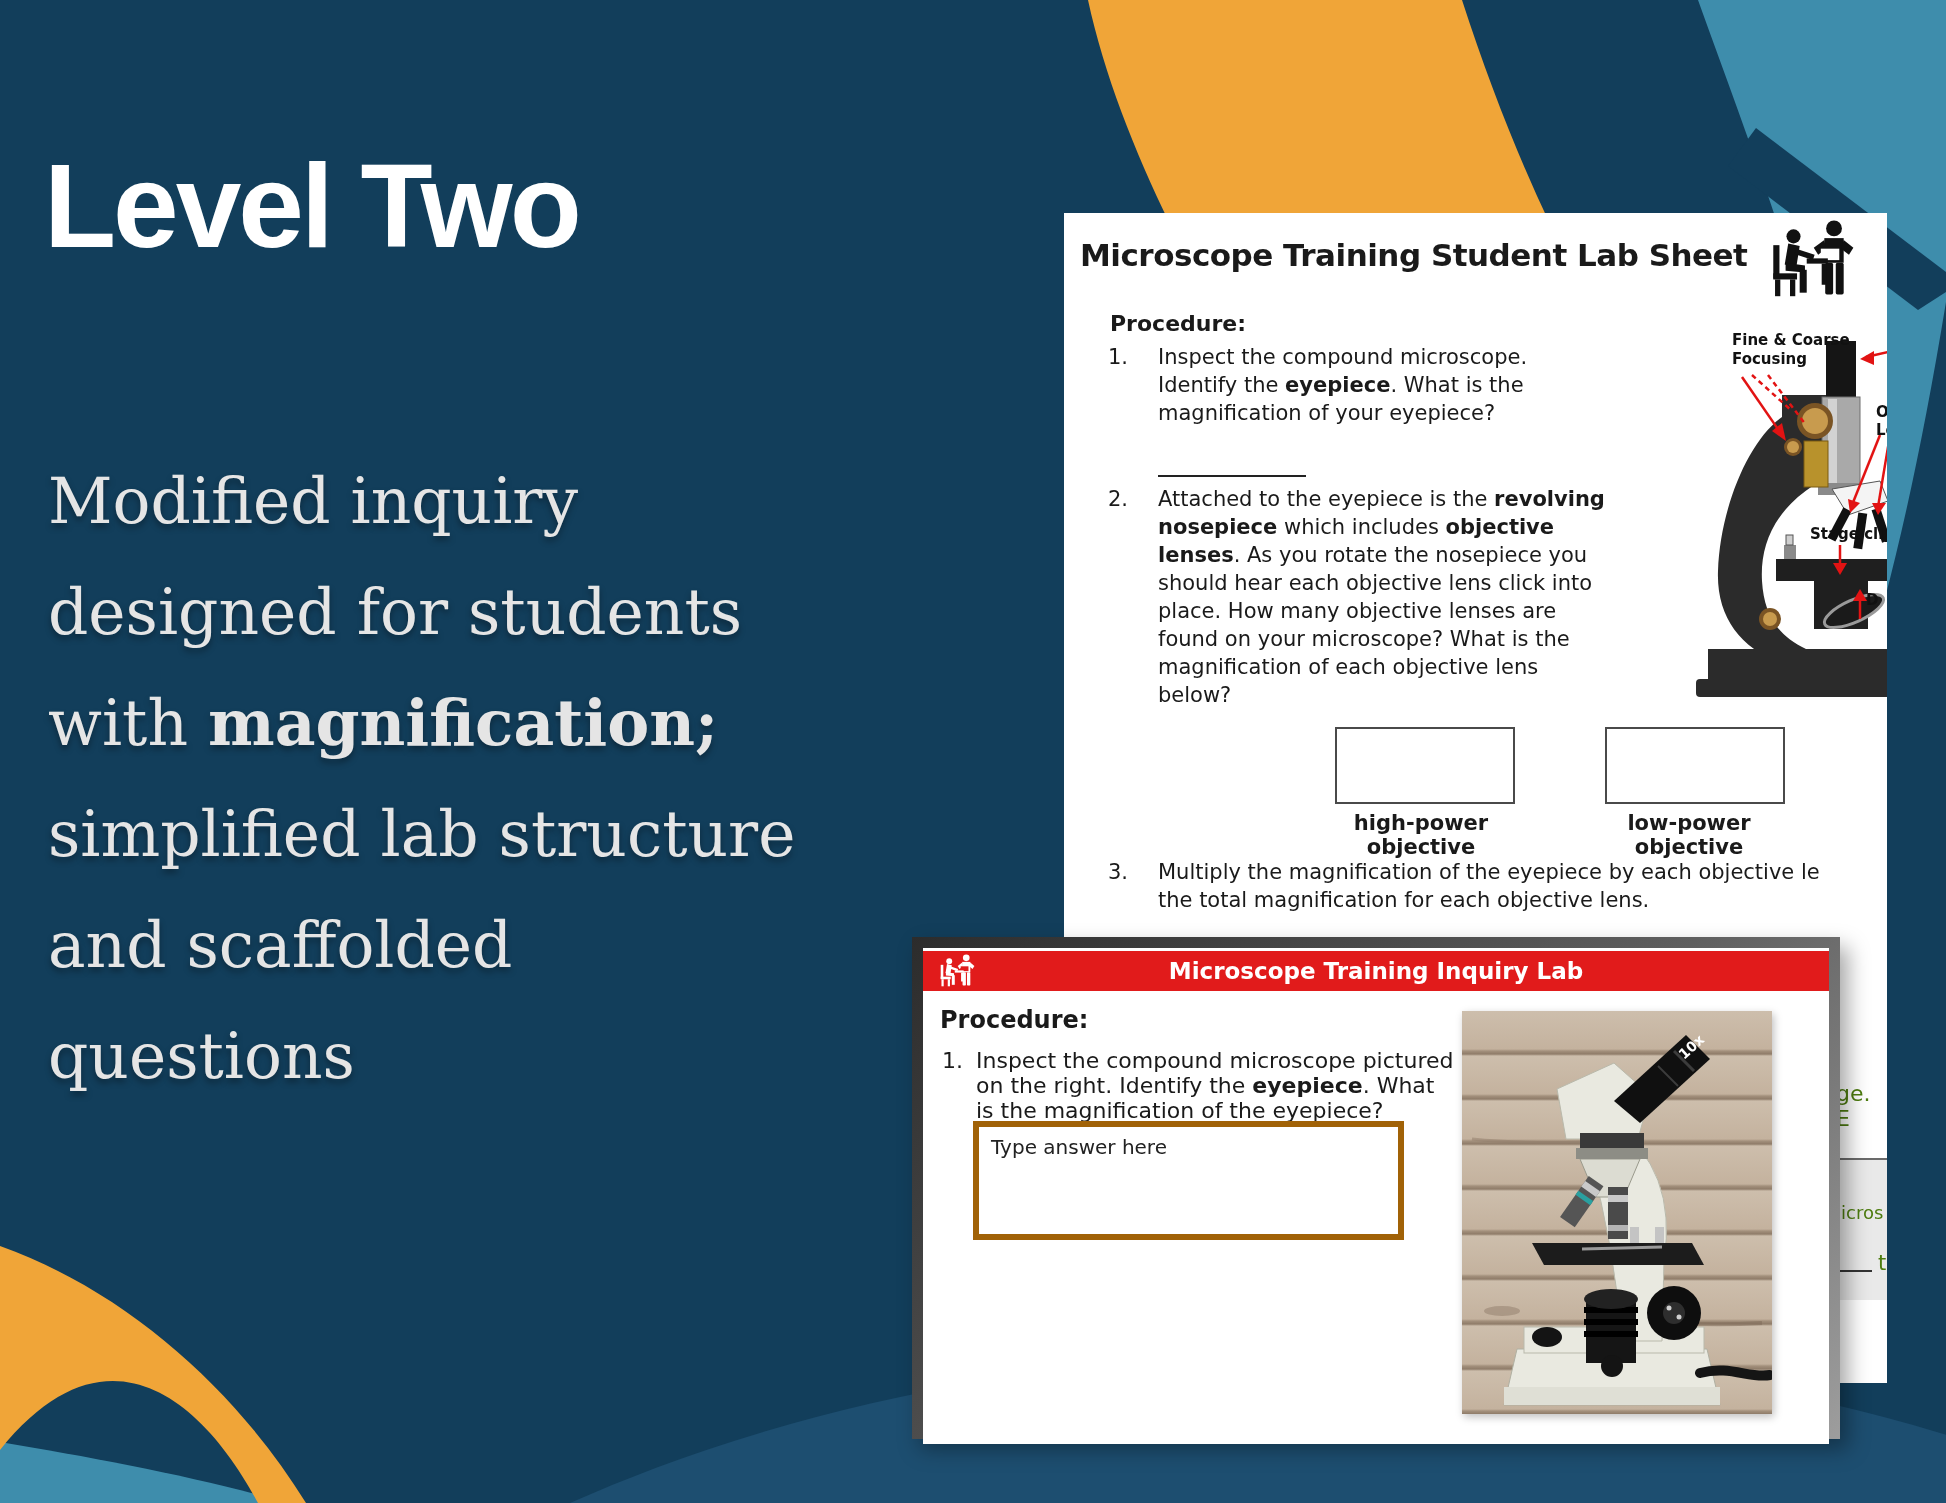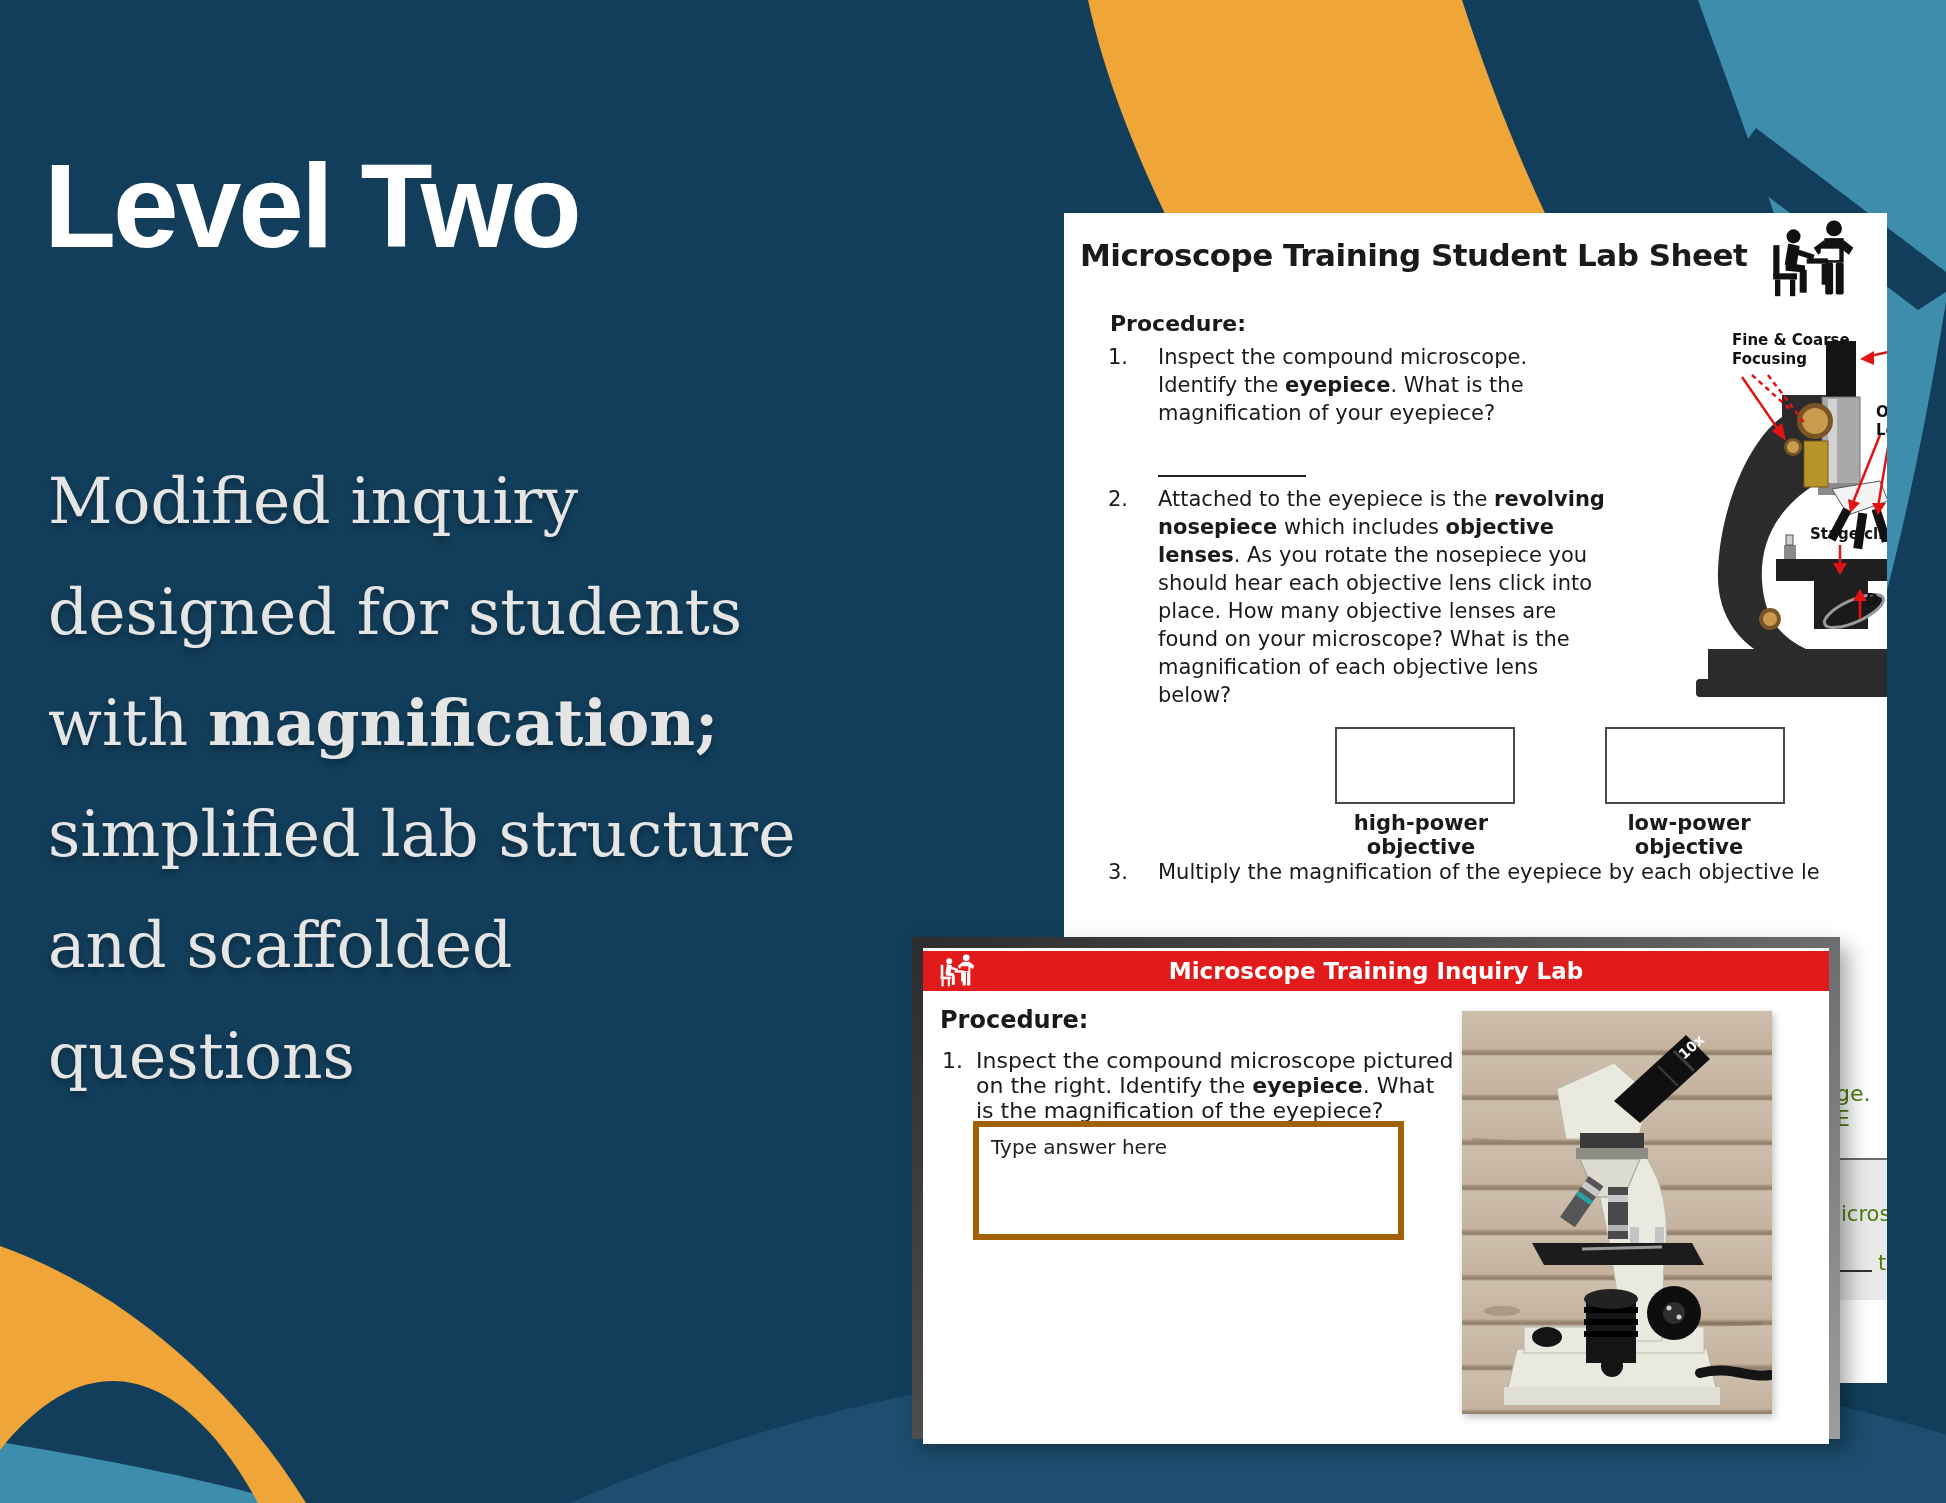--- a/index.html
+++ b/index.html
@@ -131,20 +131,21 @@
 
     <div class="abs ls-box" id="ls-box1"></div>
     <div class="abs ls-box" id="ls-box2"></div>
     <div class="abs ls-boxlabel" id="ls-boxlabel1">high-power objective</div>
     <div class="abs ls-boxlabel" id="ls-boxlabel2">low-power objective</div>
 
     <div class="abs ls-item" id="ls-item3">
       <div class="num">3.</div>
       <div class="lines">
         <div>Multiply the magnification of the eyepiece by each objective le</div>
+        <div>the total magnification for each objective lens.</div>
       </div>
     </div>
 
     <svg class="abs" style="left:600px;top:100px;" width="240" height="412" viewBox="0 0 240 412">
 
       <path fill="#2b2b2b" d="M118,82 L162,82 L162,172 L150,172 C110,198 96,232 98,268 C100,300 112,322 142,336 L138,354 C84,346 52,310 54,258 C56,196 84,128 118,104 Z"></path>
       <rect x="44" y="336" width="196" height="32" fill="#2b2b2b"></rect>
       <rect x="32" y="366" width="208" height="18" rx="4" fill="#2b2b2b"></rect>
 
       <rect x="112" y="246" width="128" height="22" fill="#1f1f1f"></rect>
@@ -192,21 +193,21 @@
       <text x="68" y="32" font-size="15" font-weight="bold" fill="#111">Fine &amp; Coarse</text>
       <text x="68" y="51" font-size="15" font-weight="bold" fill="#111">Focusing</text>
       <text x="146" y="226" font-size="15" font-weight="bold" fill="#111">Stage clips</text>
       <text x="212" y="104" font-size="15" font-weight="bold" fill="#111">Ob</text>
       <text x="212" y="122" font-size="15" font-weight="bold" fill="#111">Le</text>
       <text x="202" y="292" font-size="15" font-weight="bold" fill="#111">D</text>
     </svg>
 
     <div class="abs frag" style="left:772px;top:868px;font-size:22px;">ge. E</div>
     <div class="abs" id="frag-box"></div>
-    <div class="abs frag" style="left:777px;top:989px;font-size:21px;">icros</div>
+    <div class="abs frag" style="left:777px;top:989px;font-size:18px;">icros</div>
     <div class="abs" style="left:770px;top:1057px;width:38px;border-bottom:2px solid #333;"></div>
     <div class="abs frag" style="left:814px;top:1038px;font-size:21px;">t</div>
   </div>
 
   <div class="abs" id="inquiry">
     <div class="inner">
       <div class="abs" id="inq-redbar"></div>
       <div class="abs" id="inq-header">Microscope Training Inquiry Lab</div>
 
       <svg class="abs" style="left:8px;top:5px;z-index:1;" width="52" height="37" viewBox="0 0 100 100">

